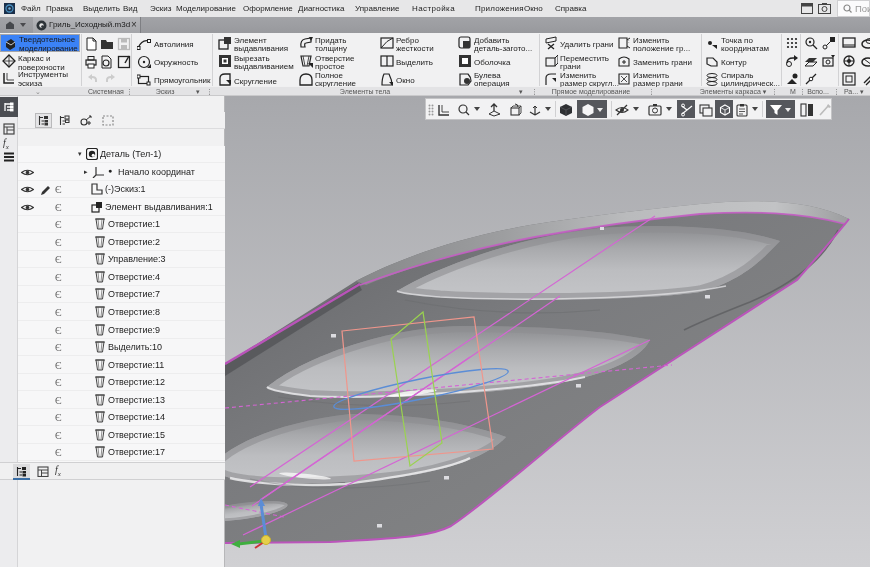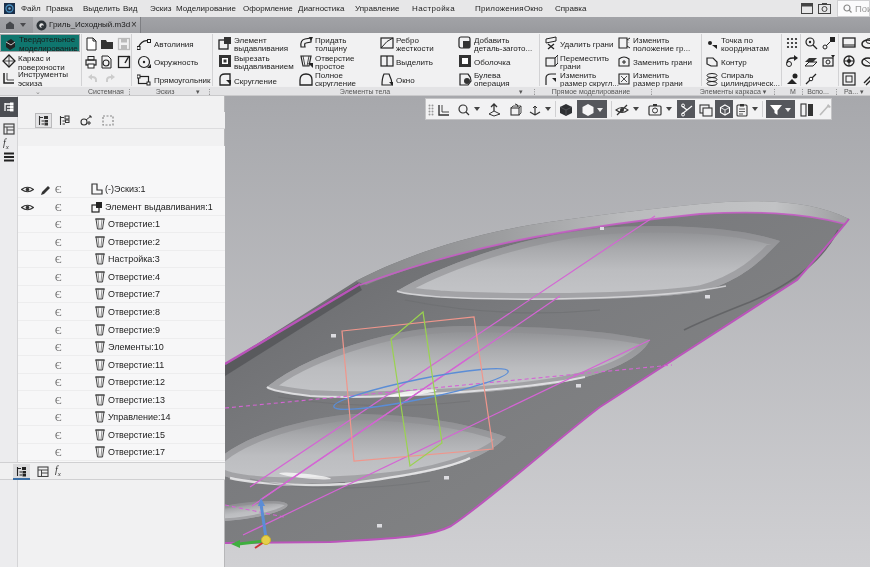--- a/index.html
+++ b/index.html
@@ -91,21 +91,21 @@
         <circle cx="5.5" cy="5.5" r="2.2" fill="#e8e8e8"></circle>
         <circle cx="6.6" cy="6.6" r="1.4" fill="#2d3338"></circle>
       </svg>
     <span class="abs" style="left:16px;top:3px;white-space:nowrap;">Гриль_Исходный.m3d</span>
     <span class="abs" style="left:98px;top:2px;color:#333;font-size:10px;">×</span>
   </div>
 </div>
 
 <div id="ribbon">
 
-  <div class="lnav" style="top:1px;background:#0f766e;border:1px solid #a6a6a8;">
+  <div class="lnav" style="top:1px;background:#3b82f6;border:1px solid #a6a6a8;">
     <svg class="ric" style="left:2px;top:2px">
         <path d="M3 5 L8 2 L12 5 L12 10 L7 13 L3 10 Z" fill="#222"></path>
         <path d="M3 5 L8 8 L12 5" stroke="#c9c9cc" fill="none"></path>
       </svg>
     <div style="position:absolute;left:18px;top:1px;">Твердотельное<br>моделирование</div>
   </div>
   <div class="lnav" style="top:20px;">
     <svg class="ric" style="left:2px;top:1px">
         <path d="M7 1 L13 7 L7 13 L1 7 Z" fill="none" stroke="#222" stroke-width="1.3"></path>
         <path d="M7 1 L7 13 M1 7 L13 7" stroke="#222" stroke-width="0.8"></path>
@@ -431,20 +431,41 @@
     <svg class="abs" style="left:62px;top:2px" width="13" height="13">
         <circle cx="4" cy="8" r="3" fill="none" stroke="#333" stroke-width="1.1"></circle>
         <path d="M6 6 L11 2 M9 2 L11 2 L11 4" stroke="#333" fill="none"></path>
         <path d="M7 9 L11 9 M9 7 L9 11" stroke="#333"></path>
       </svg>
     <svg class="abs" style="left:84px;top:3px" width="12" height="11">
         <rect x="1" y="1" width="10" height="9" fill="none" stroke="#888" stroke-width="1.2" stroke-dasharray="2 1.5"></rect>
       </svg>
   </div>
   <div id="ptree">
+      <div class="trow" style="top:0px">
+        <span class="abs" style="left:60px;top:4px;font-size:7px;color:#333;">▾</span>
+        <svg class="abs" style="left:68px;top:2px" width="12" height="12">
+          <rect x="0.5" y="0.5" width="11" height="11" rx="2" fill="none" stroke="#222" stroke-width="1.2"></rect>
+          <circle cx="6" cy="6" r="3.2" fill="#222"></circle>
+          <circle cx="7.2" cy="7.2" r="1.5" fill="#fff"></circle>
+        </svg>
+        <span class="tx" style="left:82px">Деталь (Тел-1)</span>
+      </div>
+      <div class="trow" style="top:17.55px">
+        <svg class="eye" style="left:3px" width="13" height="9">
+          <path d="M0.5 4.5 Q6.5 0 12.5 4.5 Q6.5 9 0.5 4.5 Z" fill="none" stroke="#333" stroke-width="1.1"></path>
+          <circle cx="6.5" cy="4.5" r="1.8" fill="#333"></circle>
+        </svg>
+        <span class="abs" style="left:66px;top:4px;font-size:7px;color:#333;">▸</span>
+        <svg class="abs" style="left:74px;top:2px" width="13" height="12">
+          <path d="M4 1 L4 9 L12 9 M4 9 L1 12" stroke="#333" stroke-width="1.2" fill="none"></path>
+        </svg>
+        <span class="abs" style="left:90px;top:3px;font-size:7px;">●</span>
+        <span class="tx" style="left:100px">Начало координат</span>
+      </div>
       <div class="trow" style="top:35.1px">
         <svg class="eye" style="left:3px" width="13" height="9">
           <path d="M0.5 4.5 Q6.5 0 12.5 4.5 Q6.5 9 0.5 4.5 Z" fill="none" stroke="#333" stroke-width="1.1"></path>
           <circle cx="6.5" cy="4.5" r="1.8" fill="#333"></circle>
         </svg>
         <svg class="eye" style="left:22px" width="11" height="11">
           <path d="M1 10 L2 7 L8 1 L10 3 L4 9 Z" fill="#333"></path>
         </svg>
         <span class="ein">Є</span>
         <svg class="abs" style="left:73px;top:2px" width="12" height="12">
@@ -482,21 +503,21 @@
         </svg>
         <span class="tx" style="left:90px">Отверстие:2</span>
       </div>
       <div class="trow" style="top:105.30000000000001px">
         <span class="ein">Є</span>
         <svg class="abs" style="left:76px;top:2px" width="12" height="12">
           <path d="M2 1 L10 1 L8.5 11 L3.5 11 Z" fill="none" stroke="#444" stroke-width="1"></path>
           <path d="M4 1 L5 11 M8 1 L7 11" stroke="#666" stroke-width="0.7"></path>
           <path d="M1 1 L11 1" stroke="#444"></path>
         </svg>
-        <span class="tx" style="left:90px">Настройка:3</span>
+        <span class="tx" style="left:90px">Управление:3</span>
       </div>
       <div class="trow" style="top:122.85000000000001px">
         <span class="ein">Є</span>
         <svg class="abs" style="left:76px;top:2px" width="12" height="12">
           <path d="M2 1 L10 1 L8.5 11 L3.5 11 Z" fill="none" stroke="#444" stroke-width="1"></path>
           <path d="M4 1 L5 11 M8 1 L7 11" stroke="#666" stroke-width="0.7"></path>
           <path d="M1 1 L11 1" stroke="#444"></path>
         </svg>
         <span class="tx" style="left:90px">Отверстие:4</span>
       </div>
@@ -527,21 +548,21 @@
         </svg>
         <span class="tx" style="left:90px">Отверстие:9</span>
       </div>
       <div class="trow" style="top:193.05px">
         <span class="ein">Є</span>
         <svg class="abs" style="left:76px;top:2px" width="12" height="12">
           <path d="M2 1 L10 1 L8.5 11 L3.5 11 Z" fill="none" stroke="#444" stroke-width="1"></path>
           <path d="M4 1 L5 11 M8 1 L7 11" stroke="#666" stroke-width="0.7"></path>
           <path d="M1 1 L11 1" stroke="#444"></path>
         </svg>
-        <span class="tx" style="left:90px">Элементы:10</span>
+        <span class="tx" style="left:90px">Выделить:10</span>
       </div>
       <div class="trow" style="top:210.60000000000002px">
         <span class="ein">Є</span>
         <svg class="abs" style="left:76px;top:2px" width="12" height="12">
           <path d="M2 1 L10 1 L8.5 11 L3.5 11 Z" fill="none" stroke="#444" stroke-width="1"></path>
           <path d="M4 1 L5 11 M8 1 L7 11" stroke="#666" stroke-width="0.7"></path>
           <path d="M1 1 L11 1" stroke="#444"></path>
         </svg>
         <span class="tx" style="left:90px">Отверстие:11</span>
       </div>
@@ -563,21 +584,21 @@
         </svg>
         <span class="tx" style="left:90px">Отверстие:13</span>
       </div>
       <div class="trow" style="top:263.25px">
         <span class="ein">Є</span>
         <svg class="abs" style="left:76px;top:2px" width="12" height="12">
           <path d="M2 1 L10 1 L8.5 11 L3.5 11 Z" fill="none" stroke="#444" stroke-width="1"></path>
           <path d="M4 1 L5 11 M8 1 L7 11" stroke="#666" stroke-width="0.7"></path>
           <path d="M1 1 L11 1" stroke="#444"></path>
         </svg>
-        <span class="tx" style="left:90px">Управление:14</span>
+        <span class="tx" style="left:90px">Отверстие:14</span>
       </div>
       <div class="trow" style="top:280.8px">
         <span class="ein">Є</span>
         <svg class="abs" style="left:76px;top:2px" width="12" height="12">
           <path d="M2 1 L10 1 L8.5 11 L3.5 11 Z" fill="none" stroke="#444" stroke-width="1"></path>
           <path d="M4 1 L5 11 M8 1 L7 11" stroke="#666" stroke-width="0.7"></path>
           <path d="M1 1 L11 1" stroke="#444"></path>
         </svg>
         <span class="tx" style="left:90px">Отверстие:15</span>
       </div>

